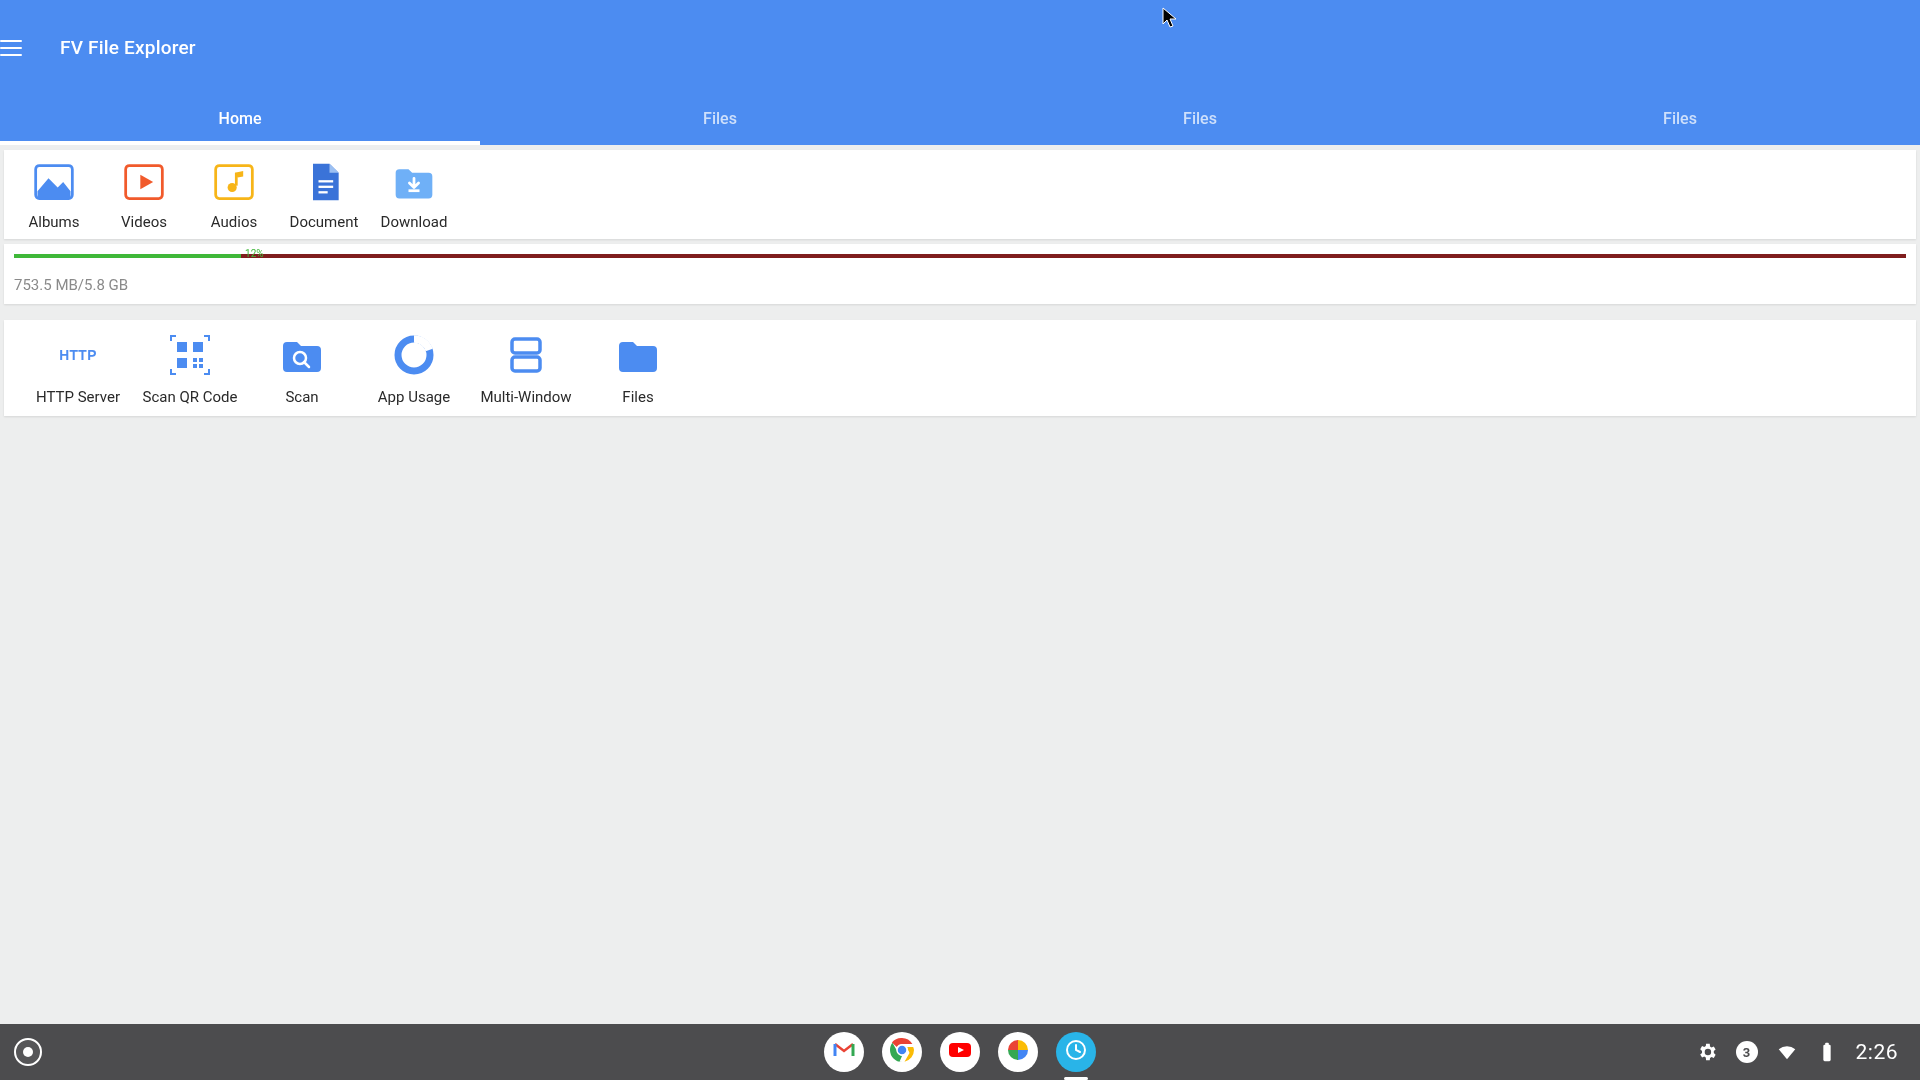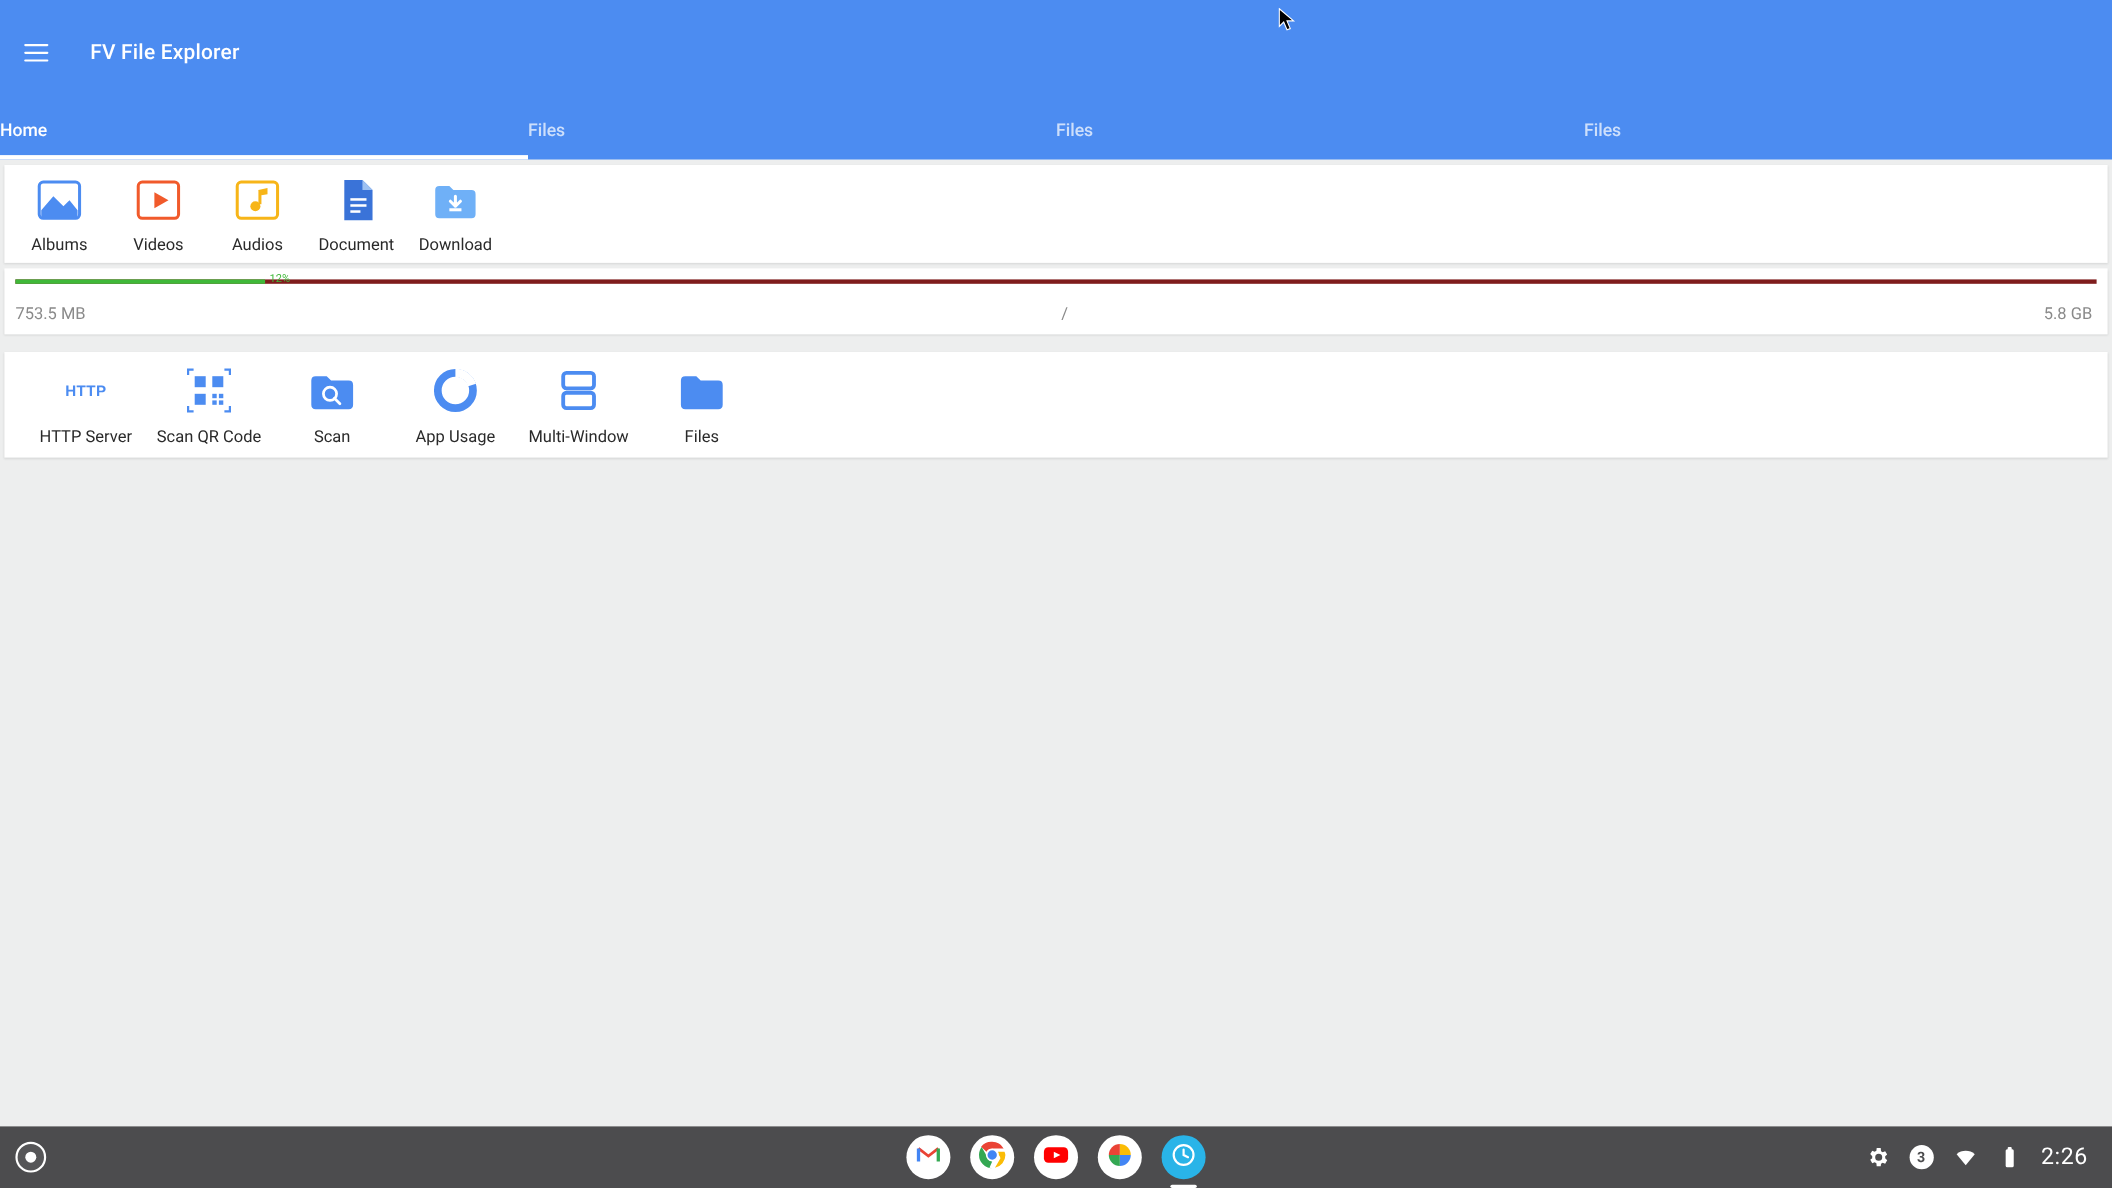--- a/index.html
+++ b/index.html
@@ -1,42 +1,42 @@
 <!DOCTYPE html>
 <html><head>
 <meta charset="utf-8">
 <style>
   * { box-sizing: border-box; margin: 0; padding: 0; }
   html, body { width: 1920px; height: 1080px; font-family: Roboto, "Helvetica Neue", Arial, sans-serif; background: #edeeee; overflow: hidden; }
   
   .appbar { background:#4c8cf1; height:145px; color:#fff; }
-  .appbar-row1 { display:flex; align-items:center; height:95px; padding-left:22px; }
+  .appbar-row1 { display:flex; align-items:center; height:95px; }
   .hamburger { width:28px; height:28px; display:flex; flex-direction:column; justify-content:center; gap:5px; cursor:pointer; }
   .hamburger span { display:block; height:2px; width:22px; background:#fff; border-radius:1px; }
   .app-title { margin-left:32px; font-size:19px; font-weight:500; letter-spacing:.2px; }
   .tabs { display:flex; height:50px; }
-  .tab { flex:1; display:flex; justify-content:flex-start; align-items:flex-start; padding-top:14px; font-size:16px; font-weight:500; color:rgba(255,255,255,.72); cursor:pointer; position:relative; }
+  .tab { flex:1; display:flex; justify-content:center; align-items:flex-start; padding-top:14px; font-size:16px; font-weight:500; color:rgba(255,255,255,.72); cursor:pointer; position:relative; }
   .tab.active { color:#fff; }
   .tab.active::after { content:""; position:absolute; bottom:0; left:0; right:0; height:4px; background:#fff; }
 
   
   .card { background:#fff; margin:5px 4px 0 4px; box-shadow:0 1px 2px rgba(0,0,0,.10); }
   .cat-row { display:flex; gap:18px; padding:10px 14px 8px 14px; }
   .cat { display:flex; flex-direction:column; align-items:center; gap:5px; cursor:pointer; font-size:15px; color:#2a2a2a; width:72px; }
   .cat svg { width:44px; height:44px; }
   .cat-label { white-space:nowrap; }
 
   .storage-card { padding:4px 10px 10px 10px; }
   .storage-head { display:flex; align-items:flex-start; gap:10px; padding-top:4px; }
   .sd-icon svg { width:18px; height:22px; color:#555; }
   .storage-text { display:flex; flex-direction:column; font-size:15px; color:#333; line-height:1.25; }
   .progress-wrap { position:relative; margin-top:6px; height:4px; background:#7f1d1d; }
   .progress-fill { position:absolute; left:0; top:0; bottom:0; background:#3fb839; }
   .progress-pct { position:absolute; top:-6px; font-size:10px; color:#3fb839; }
-  .storage-meta { display:flex; justify-content:space-between; color:#8a8a8a; font-size:15px; margin-top:18px; padding-right:4px; }
+  .storage-meta { display:flex; justify-content:flex-start; color:#8a8a8a; font-size:15px; margin-top:18px; padding-right:4px; }
 
   .tools-row { display:flex; gap:20px; padding:12px 14px 10px 28px; }
   .tool { display:flex; flex-direction:column; align-items:center; gap:6px; cursor:pointer; font-size:15px; color:#2a2a2a; width:92px; }
   .tool svg { width:46px; height:46px; }
   .tool-label { white-space:nowrap; }
   .http-text { font-family:Arial, sans-serif; font-weight:700; font-size:18px; fill:#4c8cf1; letter-spacing:.5px; }
 
   
   .cursor { position:absolute; left:1162px; top:7px; pointer-events:none; }
 

